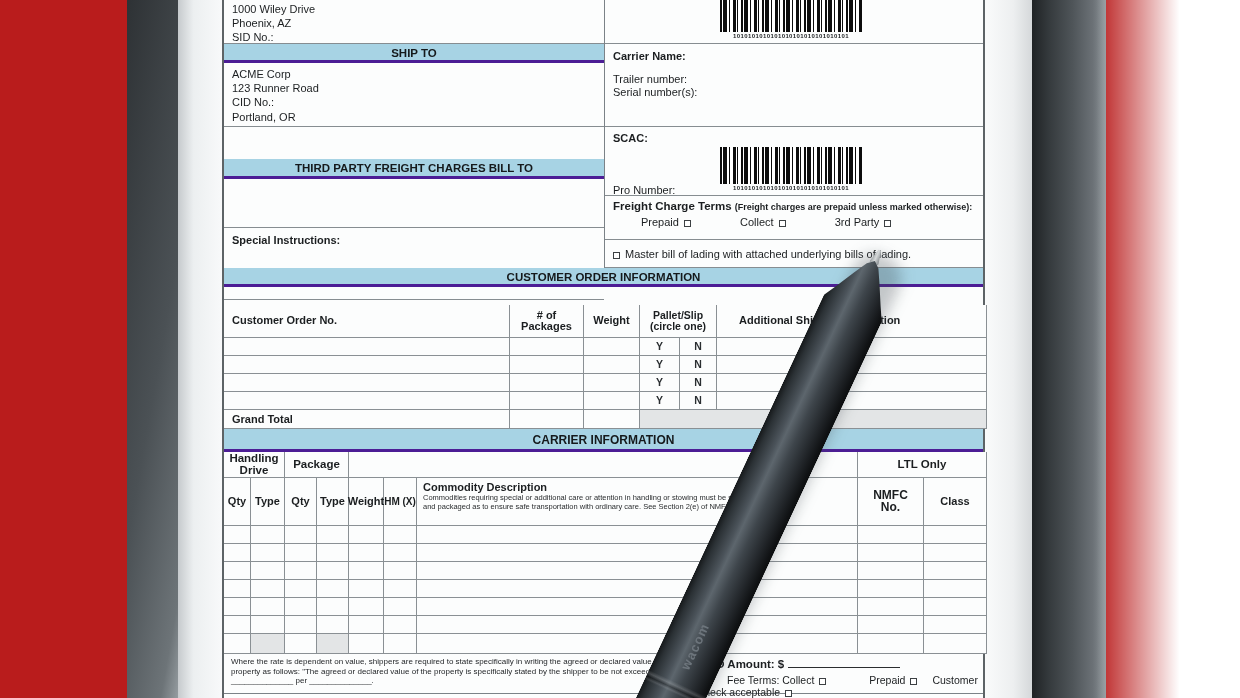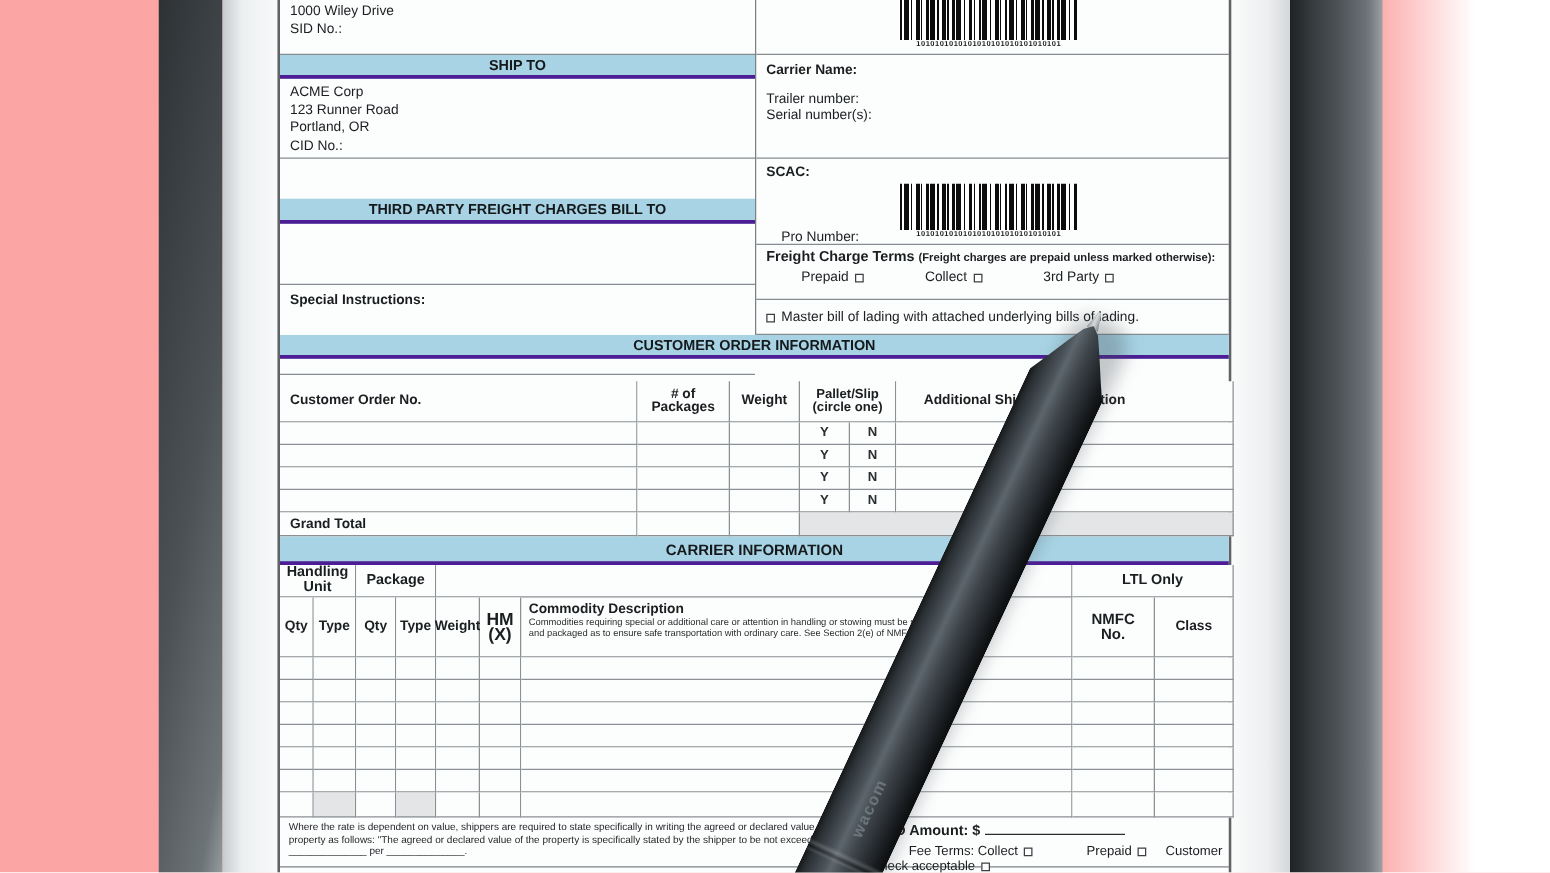--- a/index.html
+++ b/index.html
@@ -1,18 +1,18 @@
 <!DOCTYPE html>
 <html><head>
 <meta charset="utf-8">
 <style>
   * { box-sizing: border-box; margin: 0; padding: 0; }
   html,body { width:1240px; height:698px; overflow:hidden; background:#fff;
     font-family:"Liberation Sans", sans-serif; color:#1b1e20; }
-  .scene { position:relative; width:1240px; height:698px; background:#fca5a5; }
+  .scene { position:relative; width:1240px; height:698px; background:#b91c1c; }
 
   
   .bezel-left { position:absolute; left:127px; top:0; width:51px; height:698px;
     background:linear-gradient(100deg,#2e3235,#4b5155 55%,#6d7478 90%,#959ca0); }
   .margin-left { position:absolute; left:178px; top:0; width:44px; height:698px;
     background:linear-gradient(90deg,#c6cacd,#ecefF0 35%,#f8f9fa); }
   .margin-right { position:absolute; left:985px; top:0; width:47px; height:698px;
     background:linear-gradient(90deg,#fafbfb,#edeff0 60%,#d5d8da); }
   .bezel-right { position:absolute; left:1032px; top:0; width:74px; height:698px;
     background:linear-gradient(90deg,#1f2224,#34393c 22%,#4f5559 55%,#6b7176 82%,#8d9498); }
@@ -46,21 +46,21 @@
 
   .bc { position:absolute; width:142px; }
   .bc .bars { height:30px;
     background:repeating-linear-gradient(90deg,#0c0c0c 0 2px,#fff 2px 3px,#0c0c0c 3px 7px,#fff 7px 9px,#0c0c0c 9px 10px,#fff 10px 13px,#0c0c0c 13px 16px,#fff 16px 17px,#0c0c0c 17px 18px,#fff 18px 21px); }
   .bc .digits { font-size:6px; letter-spacing:.4px; text-align:center; line-height:7px;
     font-weight:bold; margin-top:1px; white-space:nowrap; overflow:hidden; }
   .bc-top { left:115px; top:0; }
   .bc-top .bars { height:32px; }
   .bc-pro { left:115px; top:20px; }
   .bc-pro .bars { height:37px; }
-  .pro-label { position:absolute; left:20px; top:57px; }
+  .pro-label { position:absolute; left:8px; top:57px; }
 
   .small-paren { font-size:9px; font-weight:bold;margin-top:16px; }
   .cb { display:inline-block; width:7px; height:7px; border:1px solid #3c4043;
     background:#fff; margin:0 2px -1px 5px; }
   .opt { margin-right:16px;padding-left:28px; }
 
   
   .otable { display:grid; grid-template-columns:286px 74px 56px 40px 37px 270px;
     grid-template-rows:33px repeat(4,18px) 19px;margin-top:18px; }
   .ctable { display:grid; grid-template-columns:27px 34px 32px 32px 35px 33px 441px 66px 63px;
@@ -120,28 +120,29 @@
   <div class="margin-right"></div>
   <div class="bezel-right"></div>
   <div class="fade-right"></div>
 
   <div class="form">
 
     <div class="twocol">
       <div class="col-l">
         <div class="box44 bb addr">
           <div>1000 Wiley Drive</div>
+          <div>Phoenix, AZ</div>
           <div>SID No.:</div>
         </div>
         <div class="hdr-blue h19">SHIP TO</div>
         <div class="box64 bb addr">
           <div>ACME Corp</div>
           <div>123 Runner Road</div>
+          <div>CID No.:</div>
           <div>Portland, OR</div>
-          <div>CID No.:</div>
         </div>
         <div class="hdr-blue h20">THIRD PARTY FREIGHT CHARGES BILL TO</div>
         <div class="box49 bb"></div>
         <div class="box72 bb">
           <span>Special Instructions:</span>
         </div>
       </div>
 
       <div class="col-r">
         <div class="box44 bb" style="position:relative; overflow:hidden;">
@@ -216,31 +217,31 @@
         <div class="oc yn">N</div>
         <div class="oc"></div>
         <div class="oc gt-label">Grand Total</div>
       <div class="oc"></div>
       <div class="oc"></div>
       <div class="oc gt-merge"></div>
     </div>
 
     <div class="hdr-blue h23">CARRIER INFORMATION</div>
     <div class="ctable">
-      <div class="cc hcell sp2 group-h">Handling Unit</div>
+      <div class="cc hcell sp2 group-h">Handling Drive</div>
       <div class="cc hcell sp2 group-h">Package</div>
       <div class="cc sp3"></div>
       <div class="cc hcell sp2 group-h">LTL Only</div>
 
       <div class="cc hcell">Qty</div>
       <div class="cc hcell">Type</div>
       <div class="cc hcell">Qty</div>
       <div class="cc hcell">Type</div>
       <div class="cc hcell">Weight</div>
-      <div class="cc hcell" style="font-size:14px;">HM (X)</div>
+      <div class="cc hcell" style="font-size:10px;">HM (X)</div>
       <div class="commodity-h">
         <div class="t">Commodity Description</div>
         <div class="n">Commodities requiring special or additional care or attention in handling or stowing must be so marked and packaged as to ensure safe transportation with ordinary care. See Section 2(e) of NMFC item 360</div>
       </div>
       <div class="cc hcell nmfc-h">
         <span><span>NMFC</span><br><span>No.</span></span>
       </div>
       <div class="cc hcell">Class</div>
 
     <div class="cc"></div>

